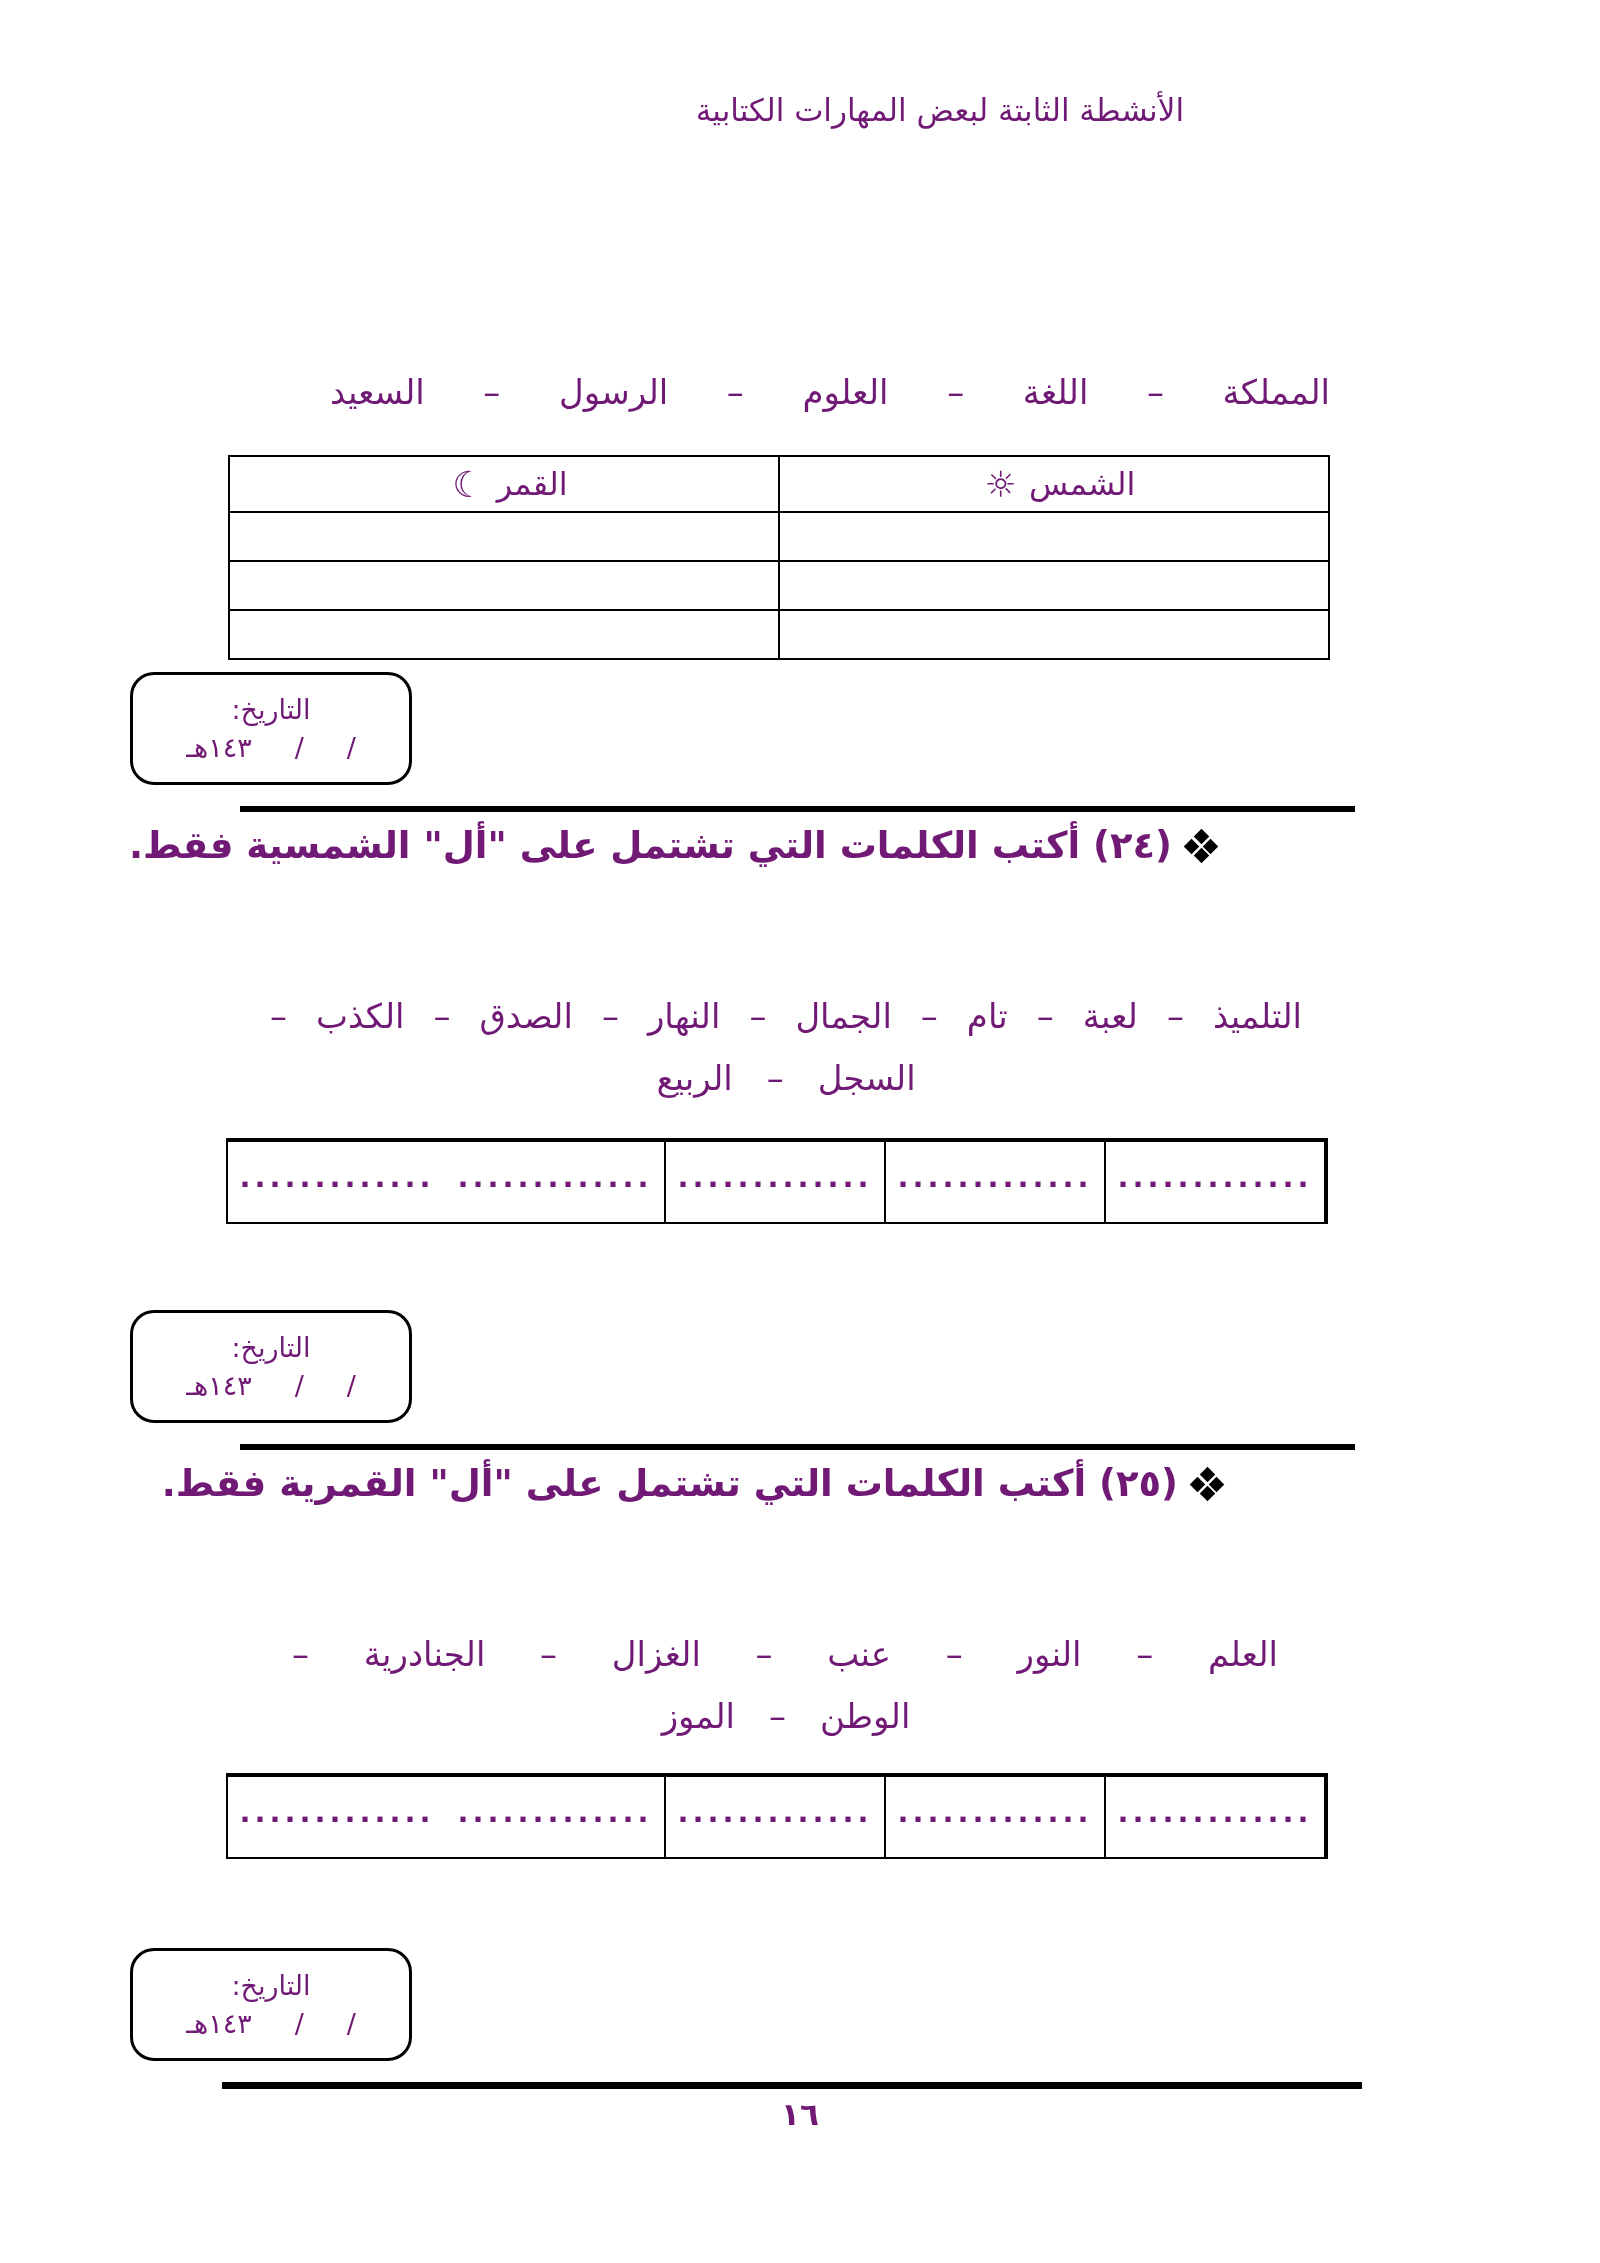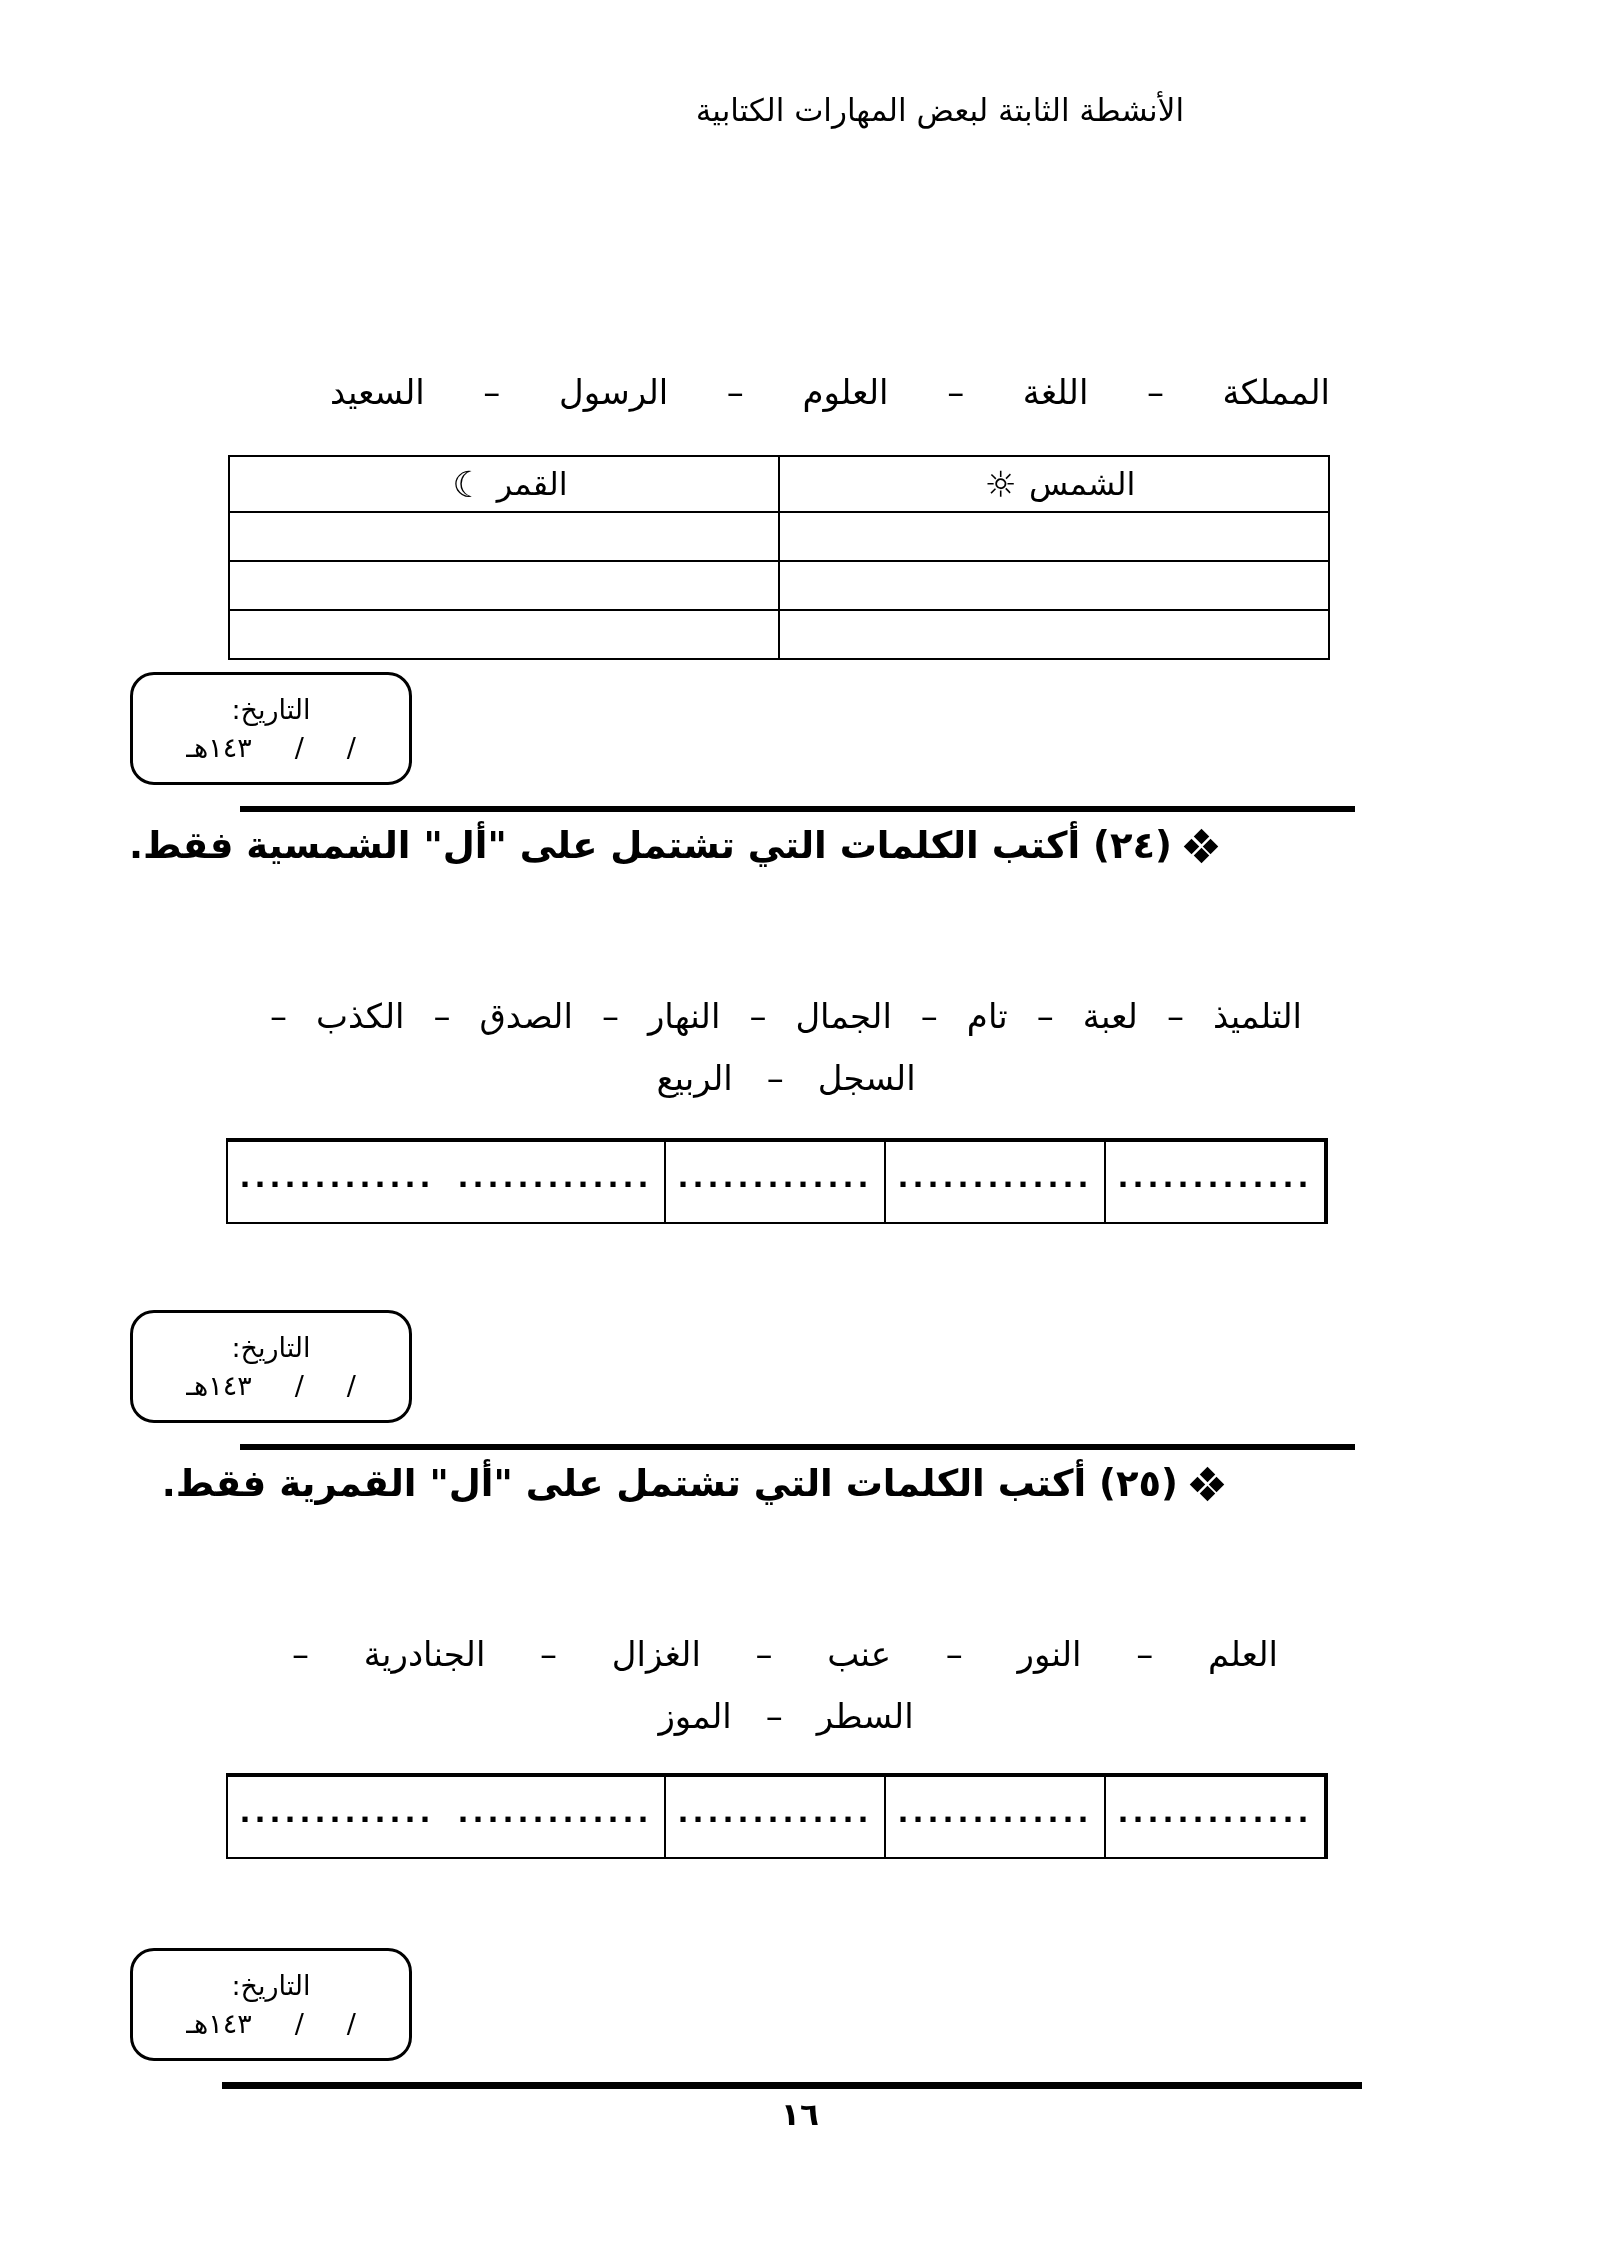--- a/index.html
+++ b/index.html
@@ -1,18 +1,18 @@
 <!DOCTYPE html>
 <html lang="ar"><head>
 <meta charset="utf-8">
 <style>
   html,body{margin:0;padding:0;background:#ffffff;}
   .page{
     position:relative;width:1472px;height:2263px;background:#ffffff;
-    font-family:"DejaVu Sans","Liberation Sans",sans-serif;color:#000000;overflow:hidden;
+    font-family:"DejaVu Sans","Liberation Sans",sans-serif;color:#701a75;overflow:hidden;
   }
   
   .hdr{position:absolute;top:92px;right:288px;font-size:31px;direction:rtl;white-space:nowrap;}
   
   .heading{position:absolute;direction:rtl;text-align:right;font-weight:700;font-size:37px;white-space:nowrap;}
   .h23{top:198px;right:306px;}
   .h24{top:824px;right:256px;text-align:center;}
   .h25{top:1462px;right:250px;}
   .bullet{display:inline-block;position:relative;width:30px;height:30px;margin-left:14px;vertical-align:-3px;}
   .bullet i{position:absolute;width:11px;height:11px;background:#000;transform:rotate(45deg);}
@@ -165,21 +165,21 @@
       <span class="word">النور</span>
       <span class="sep">–</span>
       <span class="word">عنب</span>
       <span class="sep">–</span>
       <span class="word">الغزال</span>
       <span class="sep">–</span>
       <span class="word">الجنادرية</span>
       <span class="sep">–</span>
     </div>
   <div class="wordrow w25b">
-      <span class="word">السطر</span>
+      <span class="word">الوطن</span>
       <span class="sep">–</span>
       <span class="word">الموز</span>
     </div>
 
   <div class="answers a25">
     <div class="acell">
         <span>.............</span>
       </div>
     <div class="acell">
         <span>.............</span>

